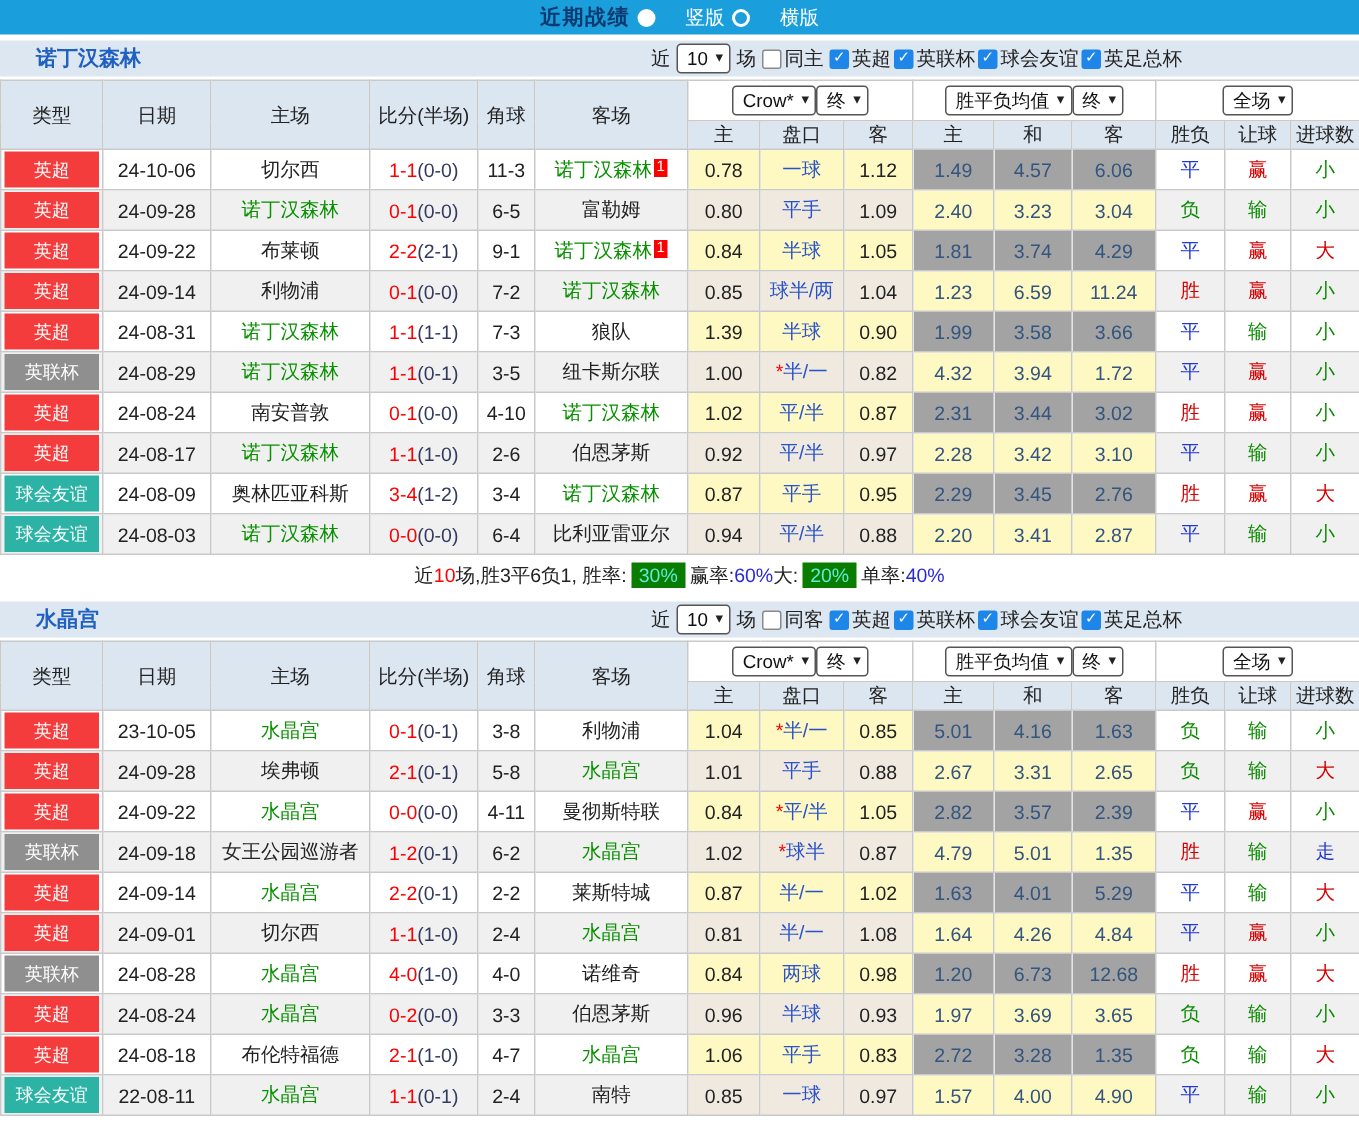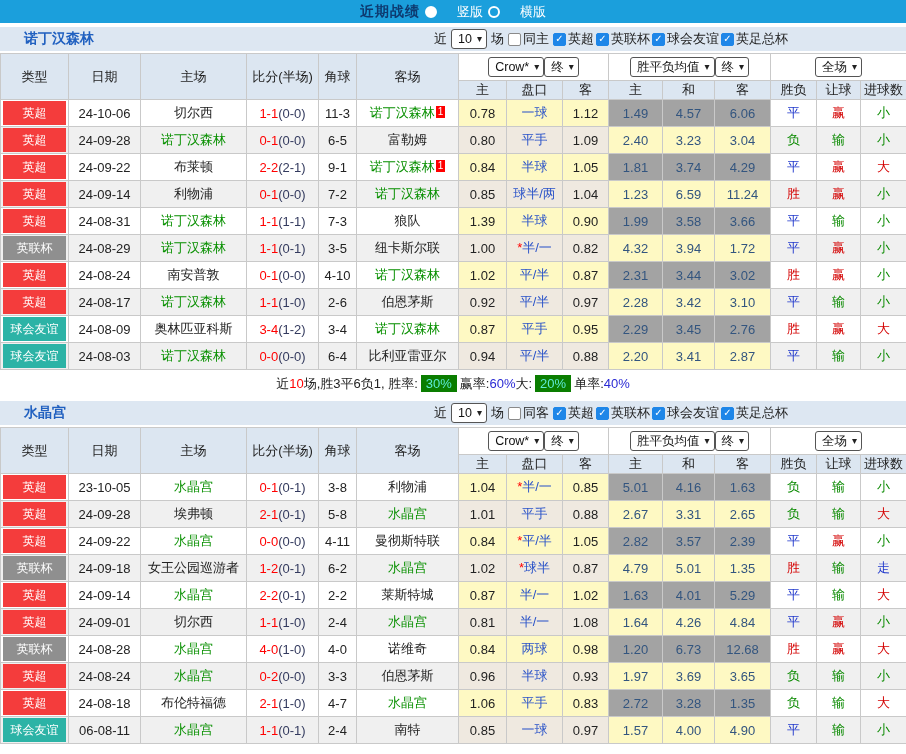--- a/index.html
+++ b/index.html
@@ -657,21 +657,21 @@
     <td class="col-avg">3.28</td>
     <td class="col-avg">1.35</td>
     <td class="c-green">负</td>
     <td class="c-green">输</td>
     <td class="c-red">大</td>
   </tr>
           <tr class="even">
     <td class="league-cell">
               <span class="badge t-teal">球会友谊</span>
             </td>
-    <td>06-08-11</td>
+    <td>22-08-11</td>
     <td><span class="focus">水晶宫</span></td>
     <td><span class="ft">1-1</span><span class="ht">(0-1)</span></td>
     <td>2-4</td>
     <td><span>南特</span></td>
     <td class="col-odds">0.85</td>
     <td class="col-odds"><span class="hc">一球</span></td>
     <td class="col-odds">0.97</td>
     <td class="col-avg">1.57</td>
     <td class="col-avg">4.00</td>
     <td class="col-avg">4.90</td>

